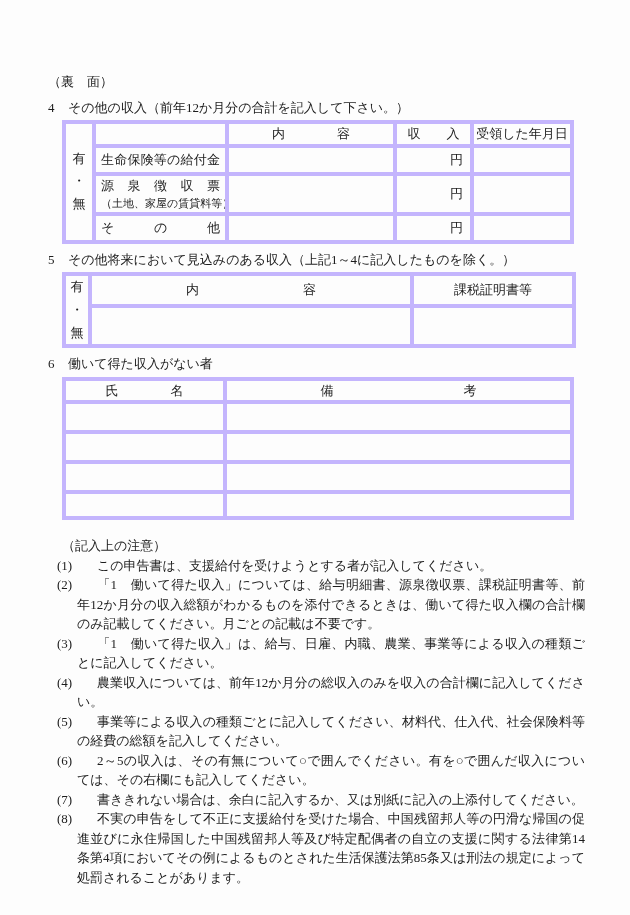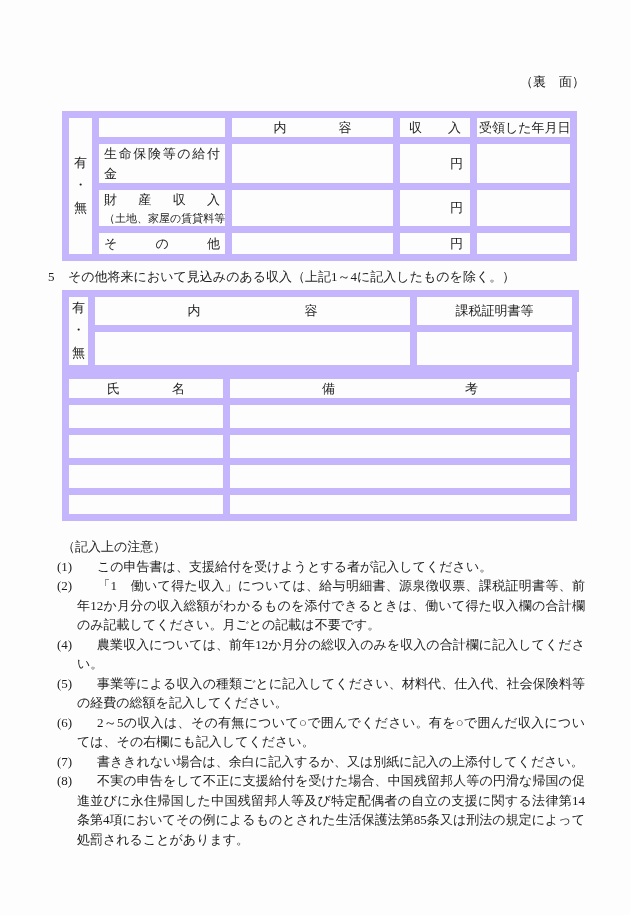--- a/index.html
+++ b/index.html
@@ -6,27 +6,27 @@
   body {
     width:630px; height:915px;
     background:#fdfdfd;
     color:#1c1c1c;
     font-family:"Liberation Serif","DejaVu Serif",serif;
     font-size:13px;
     line-height:1.5;
   }
   .page { padding:72px 45px 0 48px; box-sizing:border-box; }
 
-  .doc-title { text-align:right; margin-bottom:19px; }
+  .doc-title { text-align:left; margin-bottom:0; }
 
   .section-heading { margin:6px 0 3px 0; }
   .sec-num { display:inline-block; width:20px; }
 
   table { border-collapse:collapse; margin-left:14px; table-layout:fixed; }
-  td { border:7px solid #c4b5fd; padding:0 5px; overflow:hidden; vertical-align:middle; }
+  td { border:4px solid #c4b5fd; padding:0 5px; overflow:hidden; vertical-align:middle; }
 
   .rh20 { height:20px; } .rh28 { height:28px; } .rh36 { height:36px; }
   .rh17 { height:17px; } .rh30 { height:30px; } .rh26 { height:26px; } .rh18 { height:18px; }
 
   .presence-cell { text-align:center; padding:0; }
   .presence-cell div { line-height:1.75; }
 
   .hdr { text-align:center; padding:0 2px; white-space:nowrap; }
 
   .row-label { text-align:justify; text-align-last:justify; }
@@ -39,20 +39,23 @@
   .note { margin-left:9px; padding-left:20px; text-indent:-20px; text-align:justify; }
   .note-num { display:inline-block; width:40px; text-indent:0; }
 </style>
 </head>
 <body>
 
 <div class="page">
 
   <div class="doc-title">（裏　面）</div>
 
+  <div class="section-heading">
+    <span class="sec-num">4</span><span>その他の収入（前年12か月分の合計を記入して下さい。）</span>
+  </div>
 
   <table style="width:508px;">
     <colgroup>
       <col style="width:30px;">
         <col style="width:133px;">
         <col style="width:168px;">
         <col style="width:77px;">
         <col style="width:100px;">
     </colgroup>
     <tbody>
@@ -70,21 +73,21 @@
     <tr class="rh28">
       <td>
             <div class="row-label">生命保険等の給付金</div>
           </td>
       <td></td>
       <td class="yen-cell">円</td>
       <td></td>
     </tr>
     <tr class="rh36">
       <td>
-        <div class="row-label">財産収入</div>
+        <div class="row-label">源泉徴収票</div>
         <div class="row-sublabel">（土地、家屋の賃貸料等）</div>
       </td>
       <td></td>
       <td class="yen-cell">円</td>
       <td></td>
     </tr>
     <tr class="rh28">
       <td>
             <div class="row-label">その他</div>
           </td>
@@ -115,20 +118,23 @@
       <td class="hdr">内　　　　　　　　容</td>
       <td class="hdr">課税証明書等</td>
     </tr>
     <tr class="rh30">
       <td></td>
       <td></td>
     </tr>
   </tbody>
     </table>
 
+  <div class="section-heading">
+    <span class="sec-num">6</span><span>働いて得た収入がない者</span>
+  </div>
 
   <table style="width:508px;border-radius:27px;">
     <colgroup>
       <col style="width:161px;">
         <col style="width:347px;">
     </colgroup>
     <tbody>
         <tr class="rh17">
       <td class="hdr">氏　　　　名</td>
       <td class="hdr">備　　　　　　　　　　考</td>
@@ -155,20 +161,23 @@
   <div class="notes">
     <div class="notes-title">（記入上の注意）</div>
 
     <div class="note">
       <span class="note-num">(1)</span><span>この申告書は、支援給付を受けようとする者が記入してください。</span>
     </div>
     <div class="note">
       <span class="note-num">(2)</span><span>「1　働いて得た収入」については、給与明細書、源泉徴収票、課税証明書等、前年12か月分の収入総額がわかるものを添付できるときは、働いて得た収入欄の合計欄のみ記載してください。月ごとの記載は不要です。</span>
     </div>
     <div class="note">
+      <span class="note-num">(3)</span><span>「1　働いて得た収入」は、給与、日雇、内職、農業、事業等による収入の種類ごとに記入してください。</span>
+    </div>
+    <div class="note">
       <span class="note-num">(4)</span><span>農業収入については、前年12か月分の総収入のみを収入の合計欄に記入してください。</span>
     </div>
     <div class="note">
       <span class="note-num">(5)</span><span>事業等による収入の種類ごとに記入してください、材料代、仕入代、社会保険料等の経費の総額を記入してください。</span>
     </div>
     <div class="note">
       <span class="note-num">(6)</span><span>2～5の収入は、その有無について○で囲んでください。有を○で囲んだ収入については、その右欄にも記入してください。</span>
     </div>
     <div class="note">
       <span class="note-num">(7)</span><span>書ききれない場合は、余白に記入するか、又は別紙に記入の上添付してください。</span>

